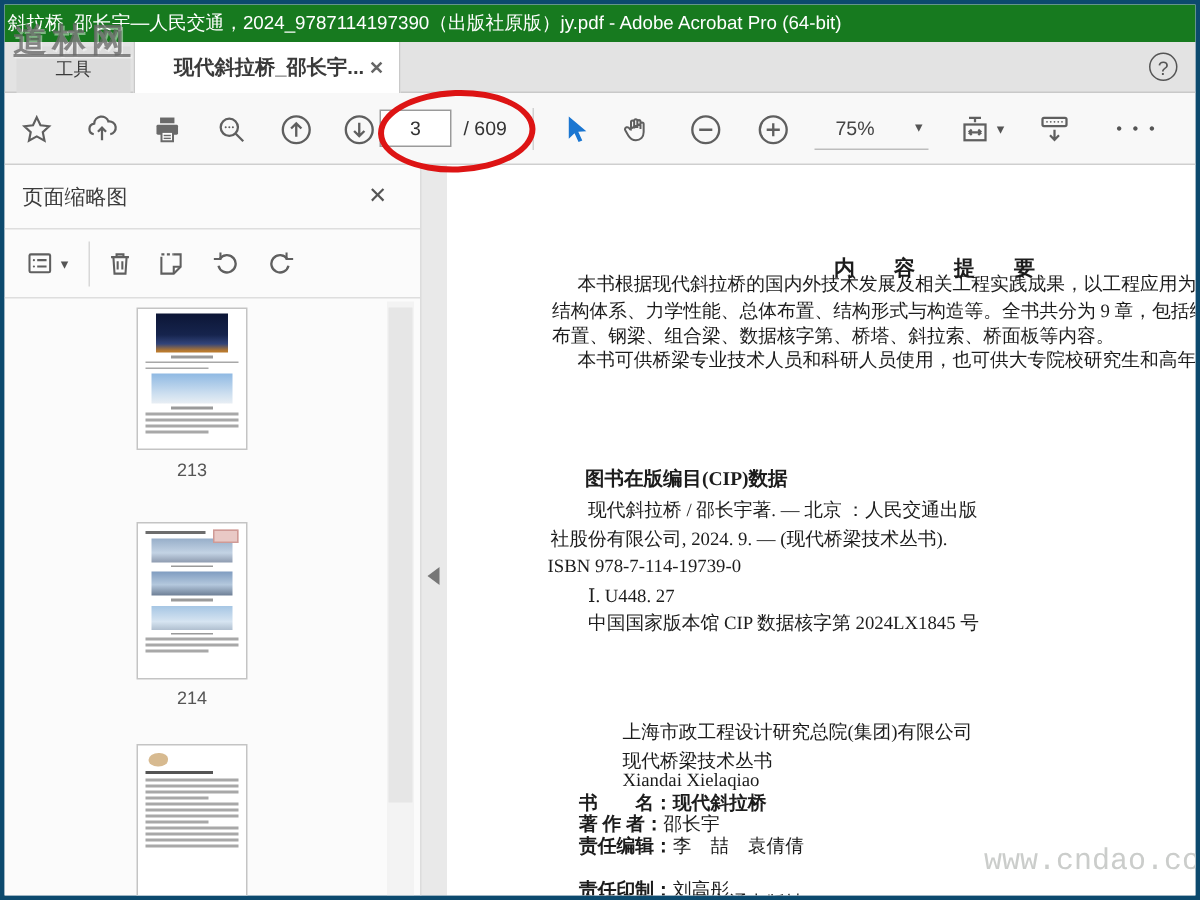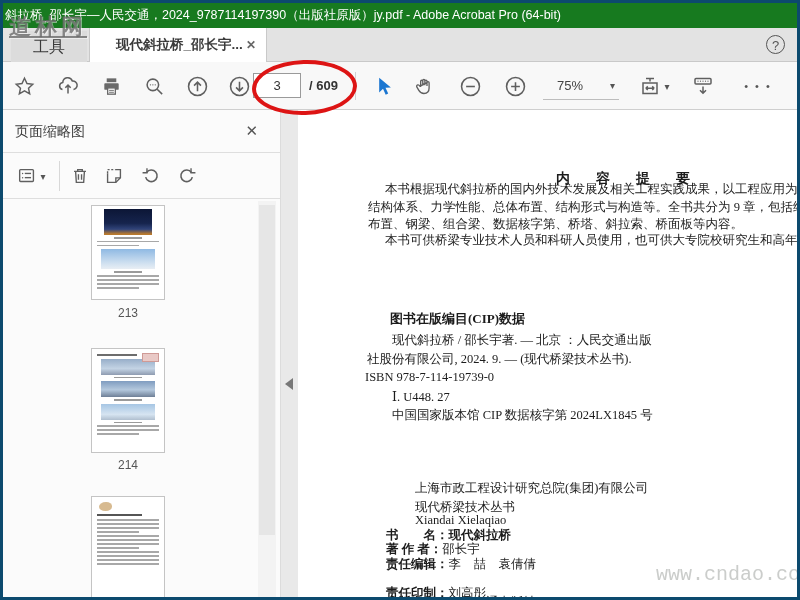--- a/index.html
+++ b/index.html
@@ -7,35 +7,35 @@
          font-family:"Liberation Sans",sans-serif;}
   .app{position:absolute;left:3px;top:3px;width:794px;height:594px;background:#f1f1f1;overflow:hidden;}
 
   
   .titlebar{position:absolute;left:0;top:0;width:100%;height:25px;background:#177a1f;
             color:#fff;font-size:12.5px;line-height:25px;white-space:nowrap;overflow:hidden;padding-left:2px;box-sizing:border-box;}
 
   
   .tabbar{position:absolute;left:0;top:25px;width:100%;height:34px;background:#e3e3e3;border-bottom:1px solid #c9c9c9;box-sizing:border-box;}
   .tab-tools{position:absolute;left:8px;top:3px;width:76px;height:31px;line-height:31px;text-align:center;
-             font-size:16px;color:#3a3a3a;background:#dcdcdc;}
+             font-size:12px;color:#3a3a3a;background:#dcdcdc;}
   .tab-doc{position:absolute;left:86px;top:0;width:178px;height:34px;background:#fff;
            border-left:1px solid #c9c9c9;border-right:1px solid #c9c9c9;box-sizing:border-box;font-weight:bold;}
   .tab-doc .lbl{position:absolute;left:26px;top:0;line-height:34px;font-size:13.5px;color:#3a3a3a;white-space:nowrap;}
   .tab-doc .x{position:absolute;right:10px;top:0;line-height:34px;font-size:12px;color:#666;cursor:pointer;}
   .help{position:absolute;right:12px;top:7px;width:19px;height:19px;border:1.6px solid #555;border-radius:50%;
         text-align:center;line-height:19px;font-size:13px;color:#555;box-sizing:border-box;}
 
   
   .toolbar{position:absolute;left:0;top:59px;width:100%;height:48px;background:#f8f8f8;border-bottom:1px solid #cfcfcf;box-sizing:border-box;}
   .tbtn{position:absolute;top:9px;width:30px;height:30px;display:flex;align-items:center;justify-content:center;}
   .tbtn svg{display:block;}
   .pagebox{position:absolute;left:250px;top:11px;width:48px;height:25px;border:1px solid #9a9a9a;background:#fff;
            text-align:center;font-size:13px;color:#333;box-sizing:border-box;font-family:"Liberation Sans",sans-serif;}
-  .pagetotal{position:absolute;left:306px;top:11px;height:25px;line-height:25px;font-size:13px;color:#333;white-space:nowrap;font-weight:bold;}
+  .pagetotal{position:absolute;left:306px;top:11px;height:25px;line-height:25px;font-size:13px;color:#333;white-space:nowrap;}
   .tsep{position:absolute;top:10px;width:1px;height:28px;background:#d2d2d2;}
   .zoomdd{position:absolute;left:540px;top:10px;width:76px;height:27px;border-bottom:1px solid #bdbdbd;
           font-size:13px;color:#444;line-height:27px;}
   .zoomdd .zv{position:absolute;left:14px;}
   .zoomdd .caret{position:absolute;right:4px;font-size:10px;color:#555;}
   .ddcaret{font-size:10px;color:#555;margin-left:2px;}
   .dots{position:absolute;left:738px;top:9px;width:34px;height:30px;line-height:30px;text-align:center;
         font-size:11px;color:#555;letter-spacing:2px;}
 
   

